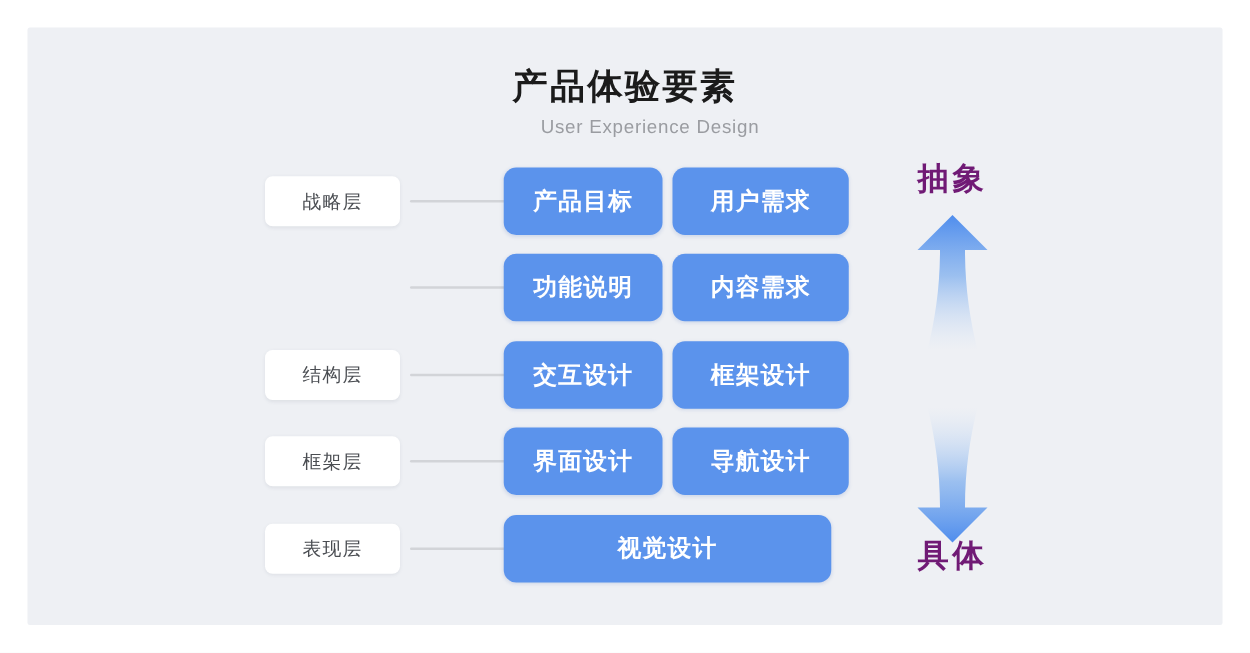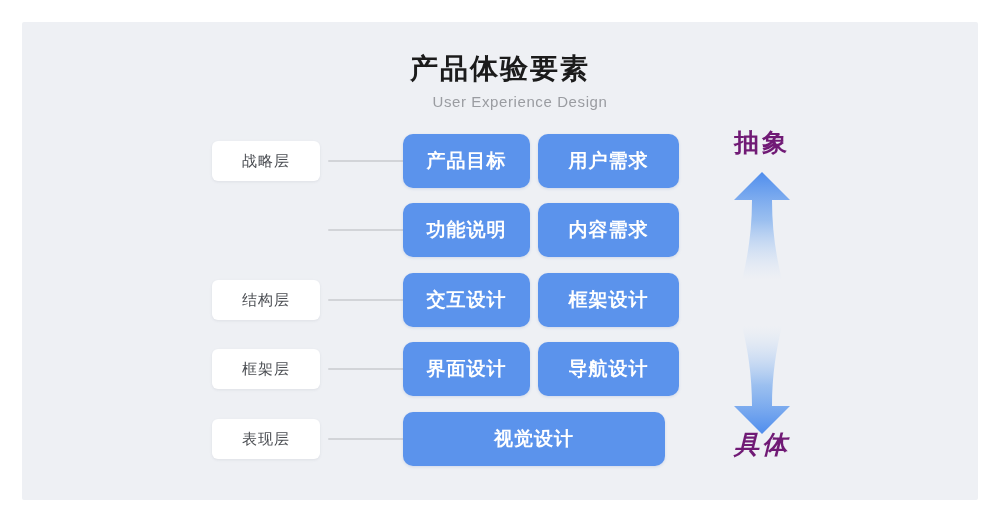--- a/index.html
+++ b/index.html
@@ -134,21 +134,21 @@
     position: absolute;
     left: 0;
     width: 120px;
     text-align: center;
     font-size: 25px;
     font-weight: bold;
     color: #701a75;
     letter-spacing: 3px;
   }
   #caption-abstract { top: 14px; }
-  #caption-concrete { top: 316px; font-style: italic; }
+  #caption-concrete { top: 316px; }
 
   .arrow-svg {
     position: absolute;
     left: 28px;
     width: 64px;
   }
   #arrow-up-wrap   { top: 58px;  height: 112px; }
   #arrow-down-wrap { top: 212px; height: 112px; }
 </style>
 </head>

